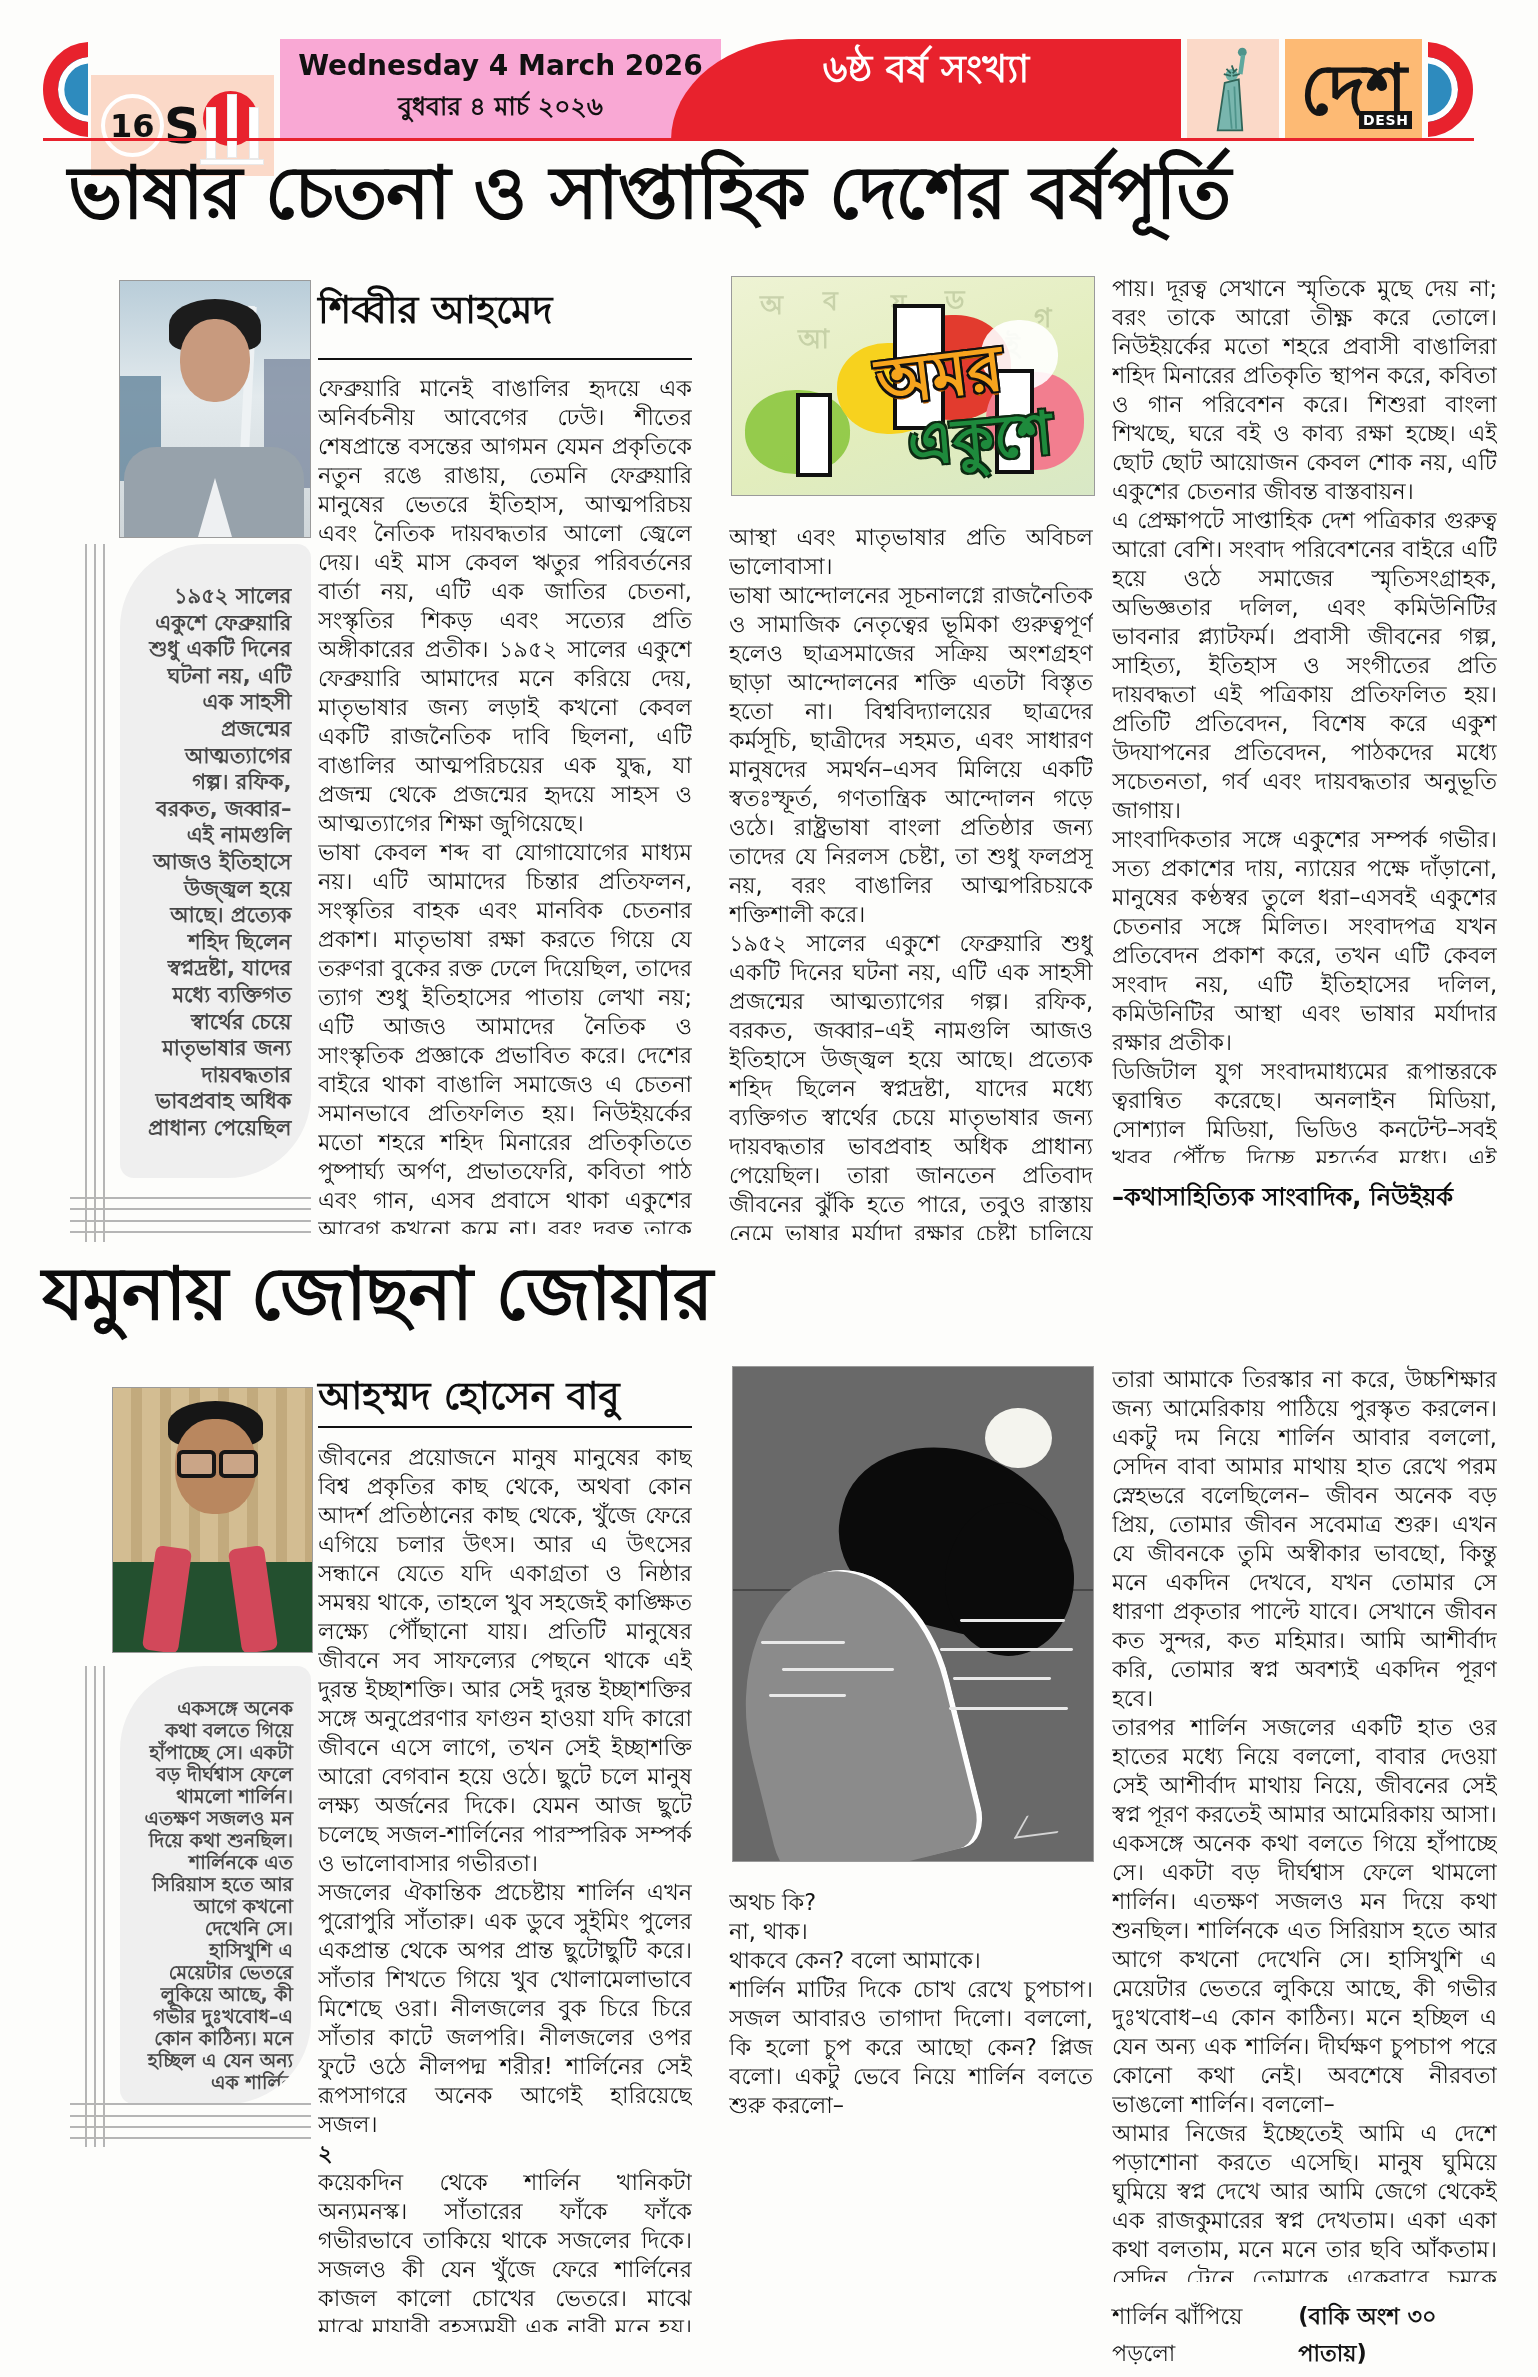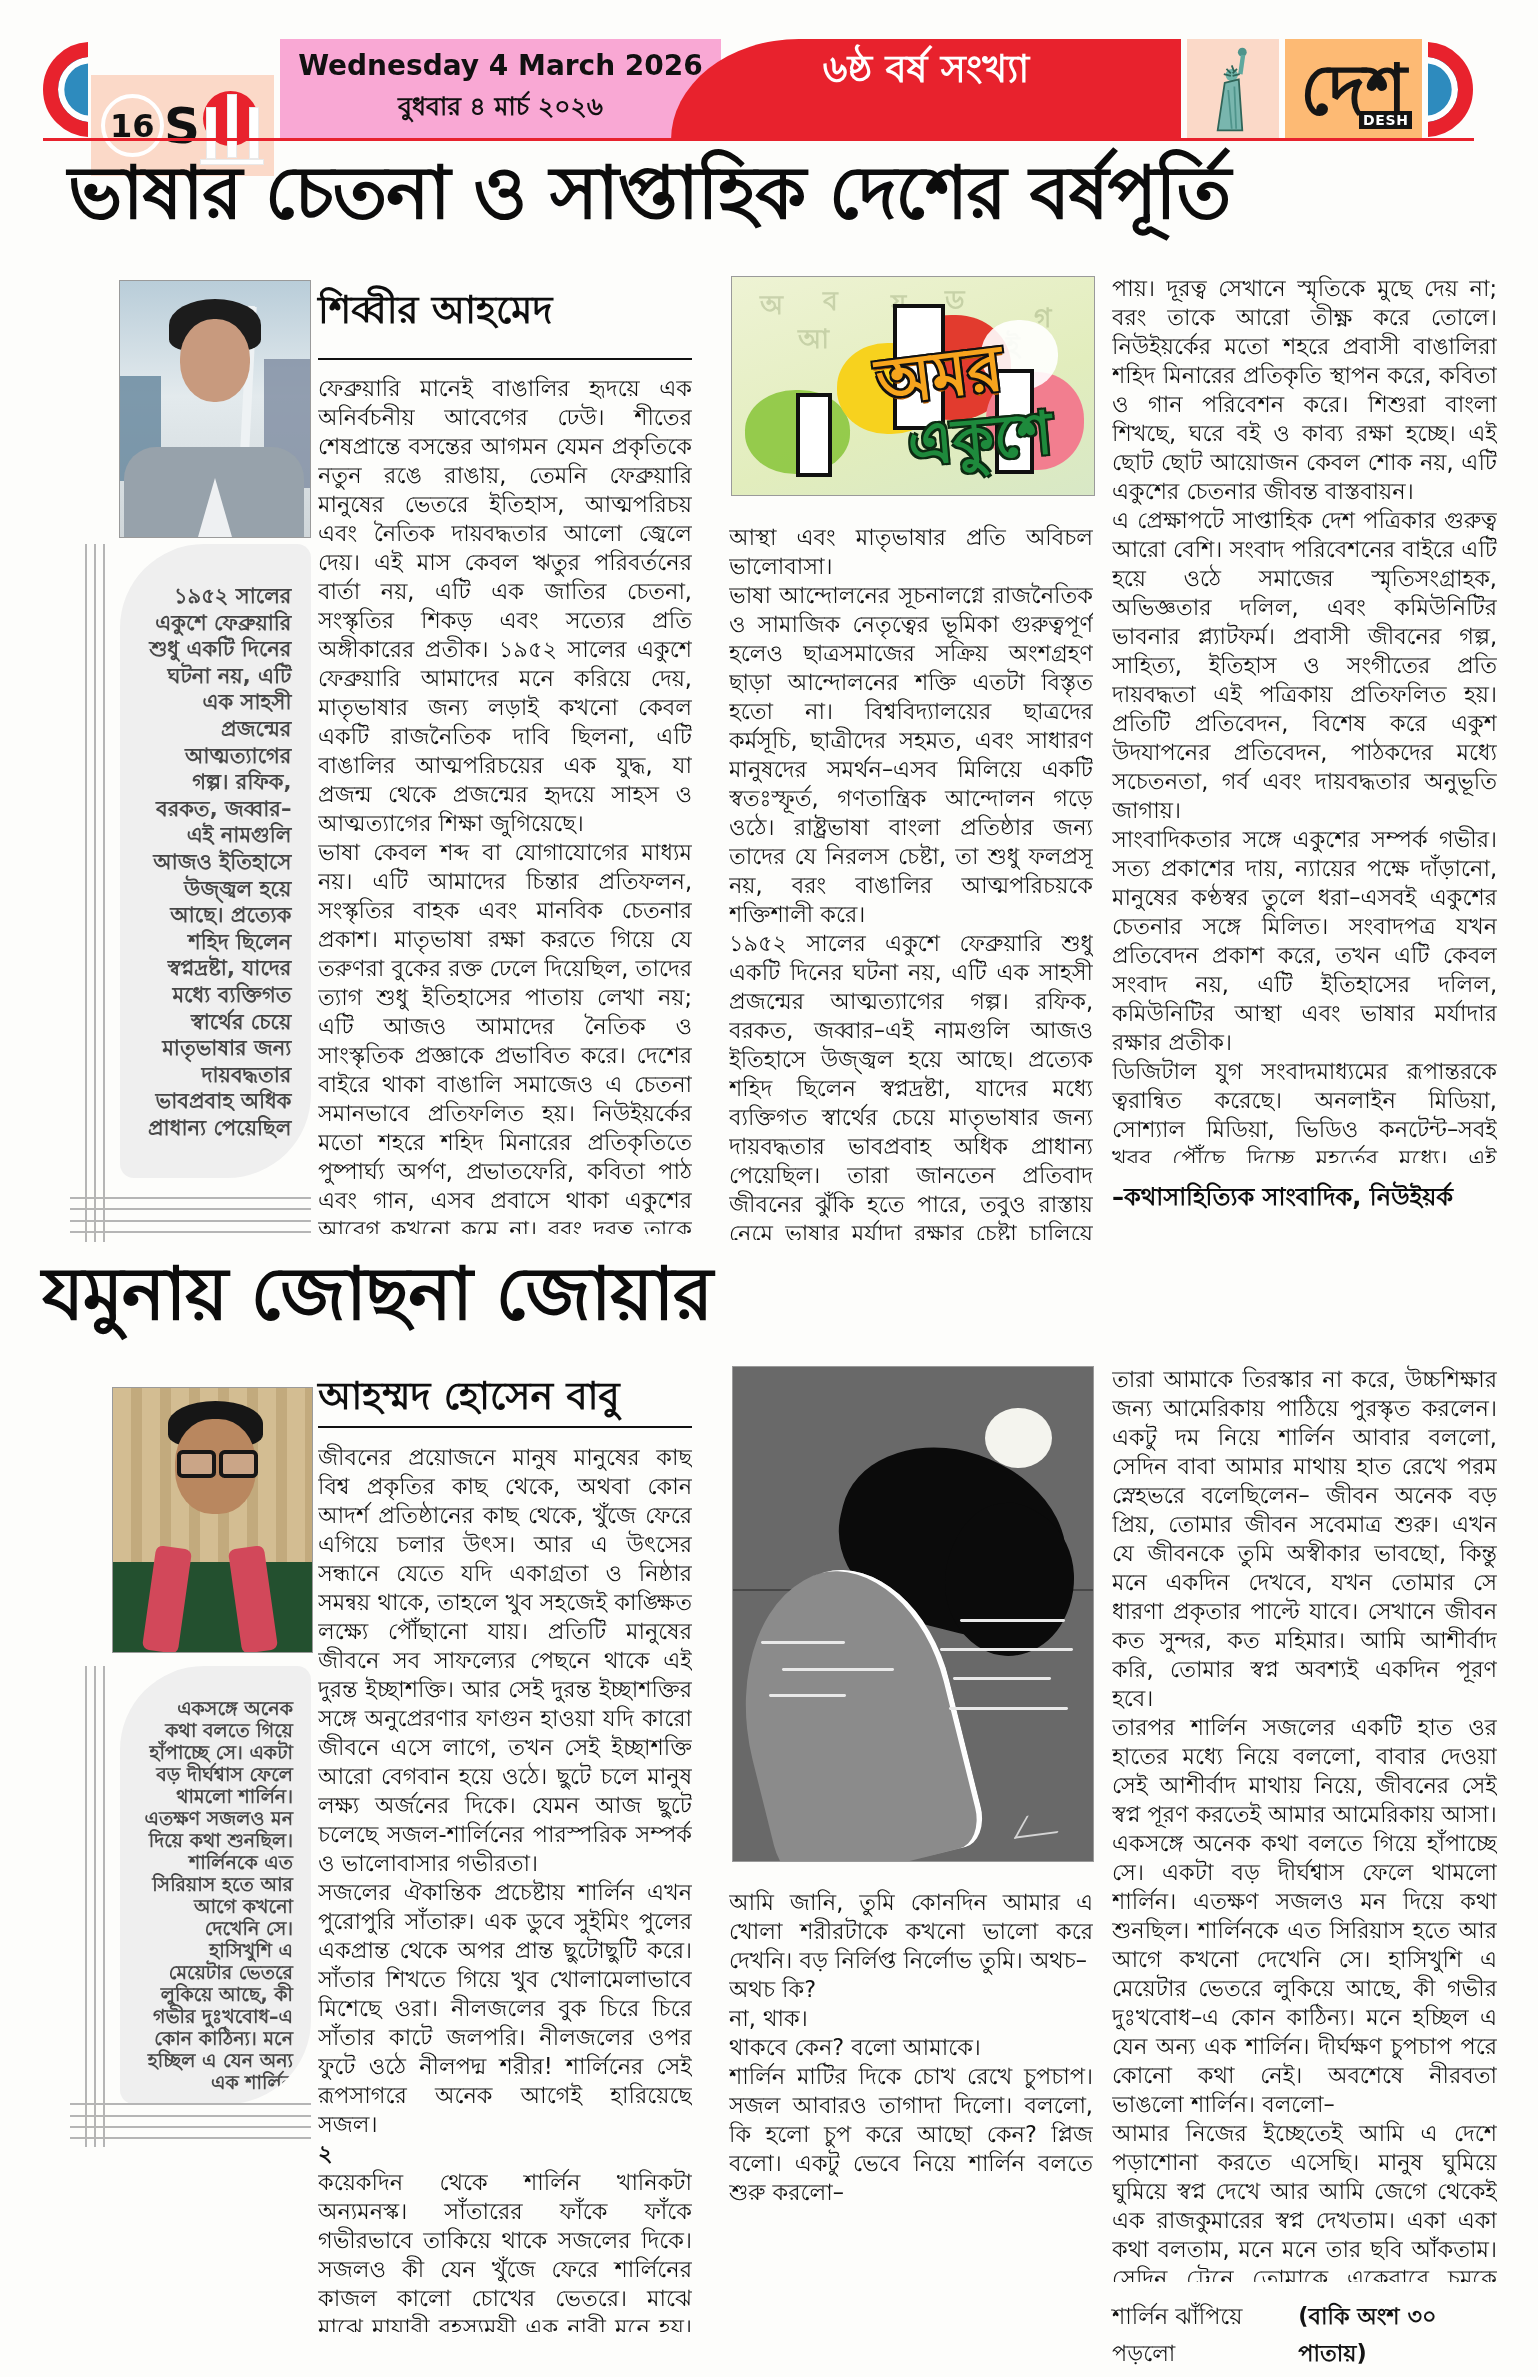--- a/index.html
+++ b/index.html
@@ -259,21 +259,20 @@
     <div class="n-streak" style="left:49px;top:301px;width:112px;"></div>
     <div class="n-streak" style="left:36px;top:327px;width:77px;"></div>
     <div class="n-streak" style="right:28px;top:252px;width:105px;"></div>
     <div class="n-streak" style="right:19.6px;top:281px;width:133px;"></div>
     <div class="n-streak" style="right:42px;top:310px;width:98px;"></div>
     <div class="n-streak" style="right:25px;top:340px;width:119px;"></div>
     <div class="n-sig"></div>
   </div>
 </div>
 <div class="abs coltext" style="left:729px;top:1888px;width:364px;height:459px;">
-    <p class="para">আমি জানি, তুমি কোনদিন আমার এ খোলা শরীরটাকে কখনো ভালো করে দেখনি। বড় নির্লিপ্ত নির্লোভ তুমি। অথচ–</p>
     <p class="para">অথচ কি?</p>
     <p class="para">না, থাক।</p>
     <p class="para">থাকবে কেন? বলো আমাকে।</p>
     <p class="para">শার্লিন মাটির দিকে চোখ রেখে চুপচাপ। সজল আবারও তাগাদা দিলো। বললো, কি হলো চুপ করে আছো কেন? প্লিজ বলো। একটু ভেবে নিয়ে শার্লিন বলতে শুরু করলো–</p>
   </div>
 
 <div class="abs coltext" style="left:1112px;top:1365px;width:385px;height:917px;">
     <p class="para">তারা আমাকে তিরস্কার না করে, উচ্চশিক্ষার জন্য আমেরিকায় পাঠিয়ে পুরস্কৃত করলেন। একটু দম নিয়ে শার্লিন আবার বললো, সেদিন বাবা আমার মাথায় হাত রেখে পরম স্নেহভরে বলেছিলেন– জীবন অনেক বড় প্রিয়, তোমার জীবন সবেমাত্র শুরু। এখন যে জীবনকে তুমি অস্বীকার ভাবছো, কিন্তু মনে একদিন দেখবে, যখন তোমার সে ধারণা প্রকৃতার পাল্টে যাবে। সেখানে জীবন কত সুন্দর, কত মহিমার। আমি আশীর্বাদ করি, তোমার স্বপ্ন অবশ্যই একদিন পূরণ হবে।</p>
     <p class="para">তারপর শার্লিন সজলের একটি হাত ওর হাতের মধ্যে নিয়ে বললো, বাবার দেওয়া সেই আশীর্বাদ মাথায় নিয়ে, জীবনের সেই স্বপ্ন পূরণ করতেই আমার আমেরিকায় আসা।</p>
     <p class="para">একসঙ্গে অনেক কথা বলতে গিয়ে হাঁপাচ্ছে সে। একটা বড় দীর্ঘশ্বাস ফেলে থামলো শার্লিন। এতক্ষণ সজলও মন দিয়ে কথা শুনছিল। শার্লিনকে এত সিরিয়াস হতে আর আগে কখনো দেখেনি সে। হাসিখুশি এ মেয়েটার ভেতরে লুকিয়ে আছে, কী গভীর দুঃখবোধ–এ কোন কাঠিন্য। মনে হচ্ছিল এ যেন অন্য এক শার্লিন। দীর্ঘক্ষণ চুপচাপ পরে কোনো কথা নেই। অবশেষে নীরবতা ভাঙলো শার্লিন। বললো–</p>

